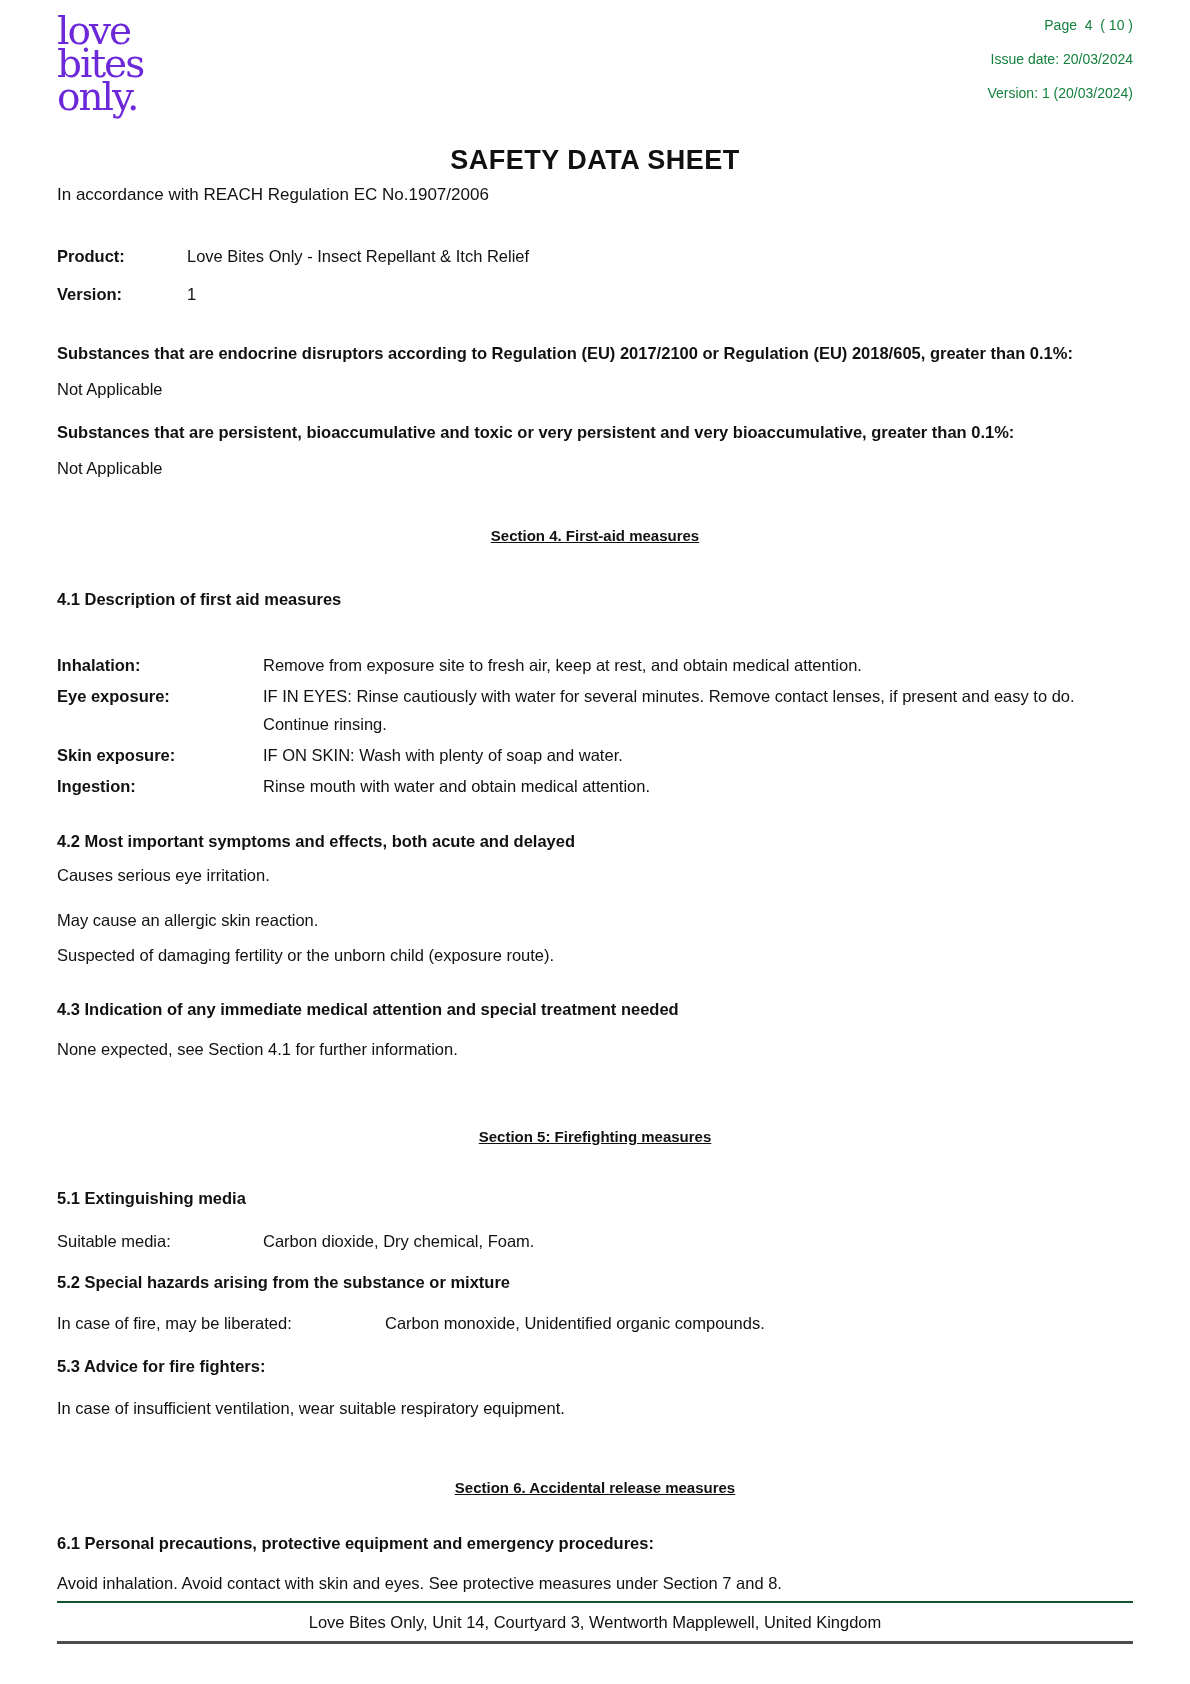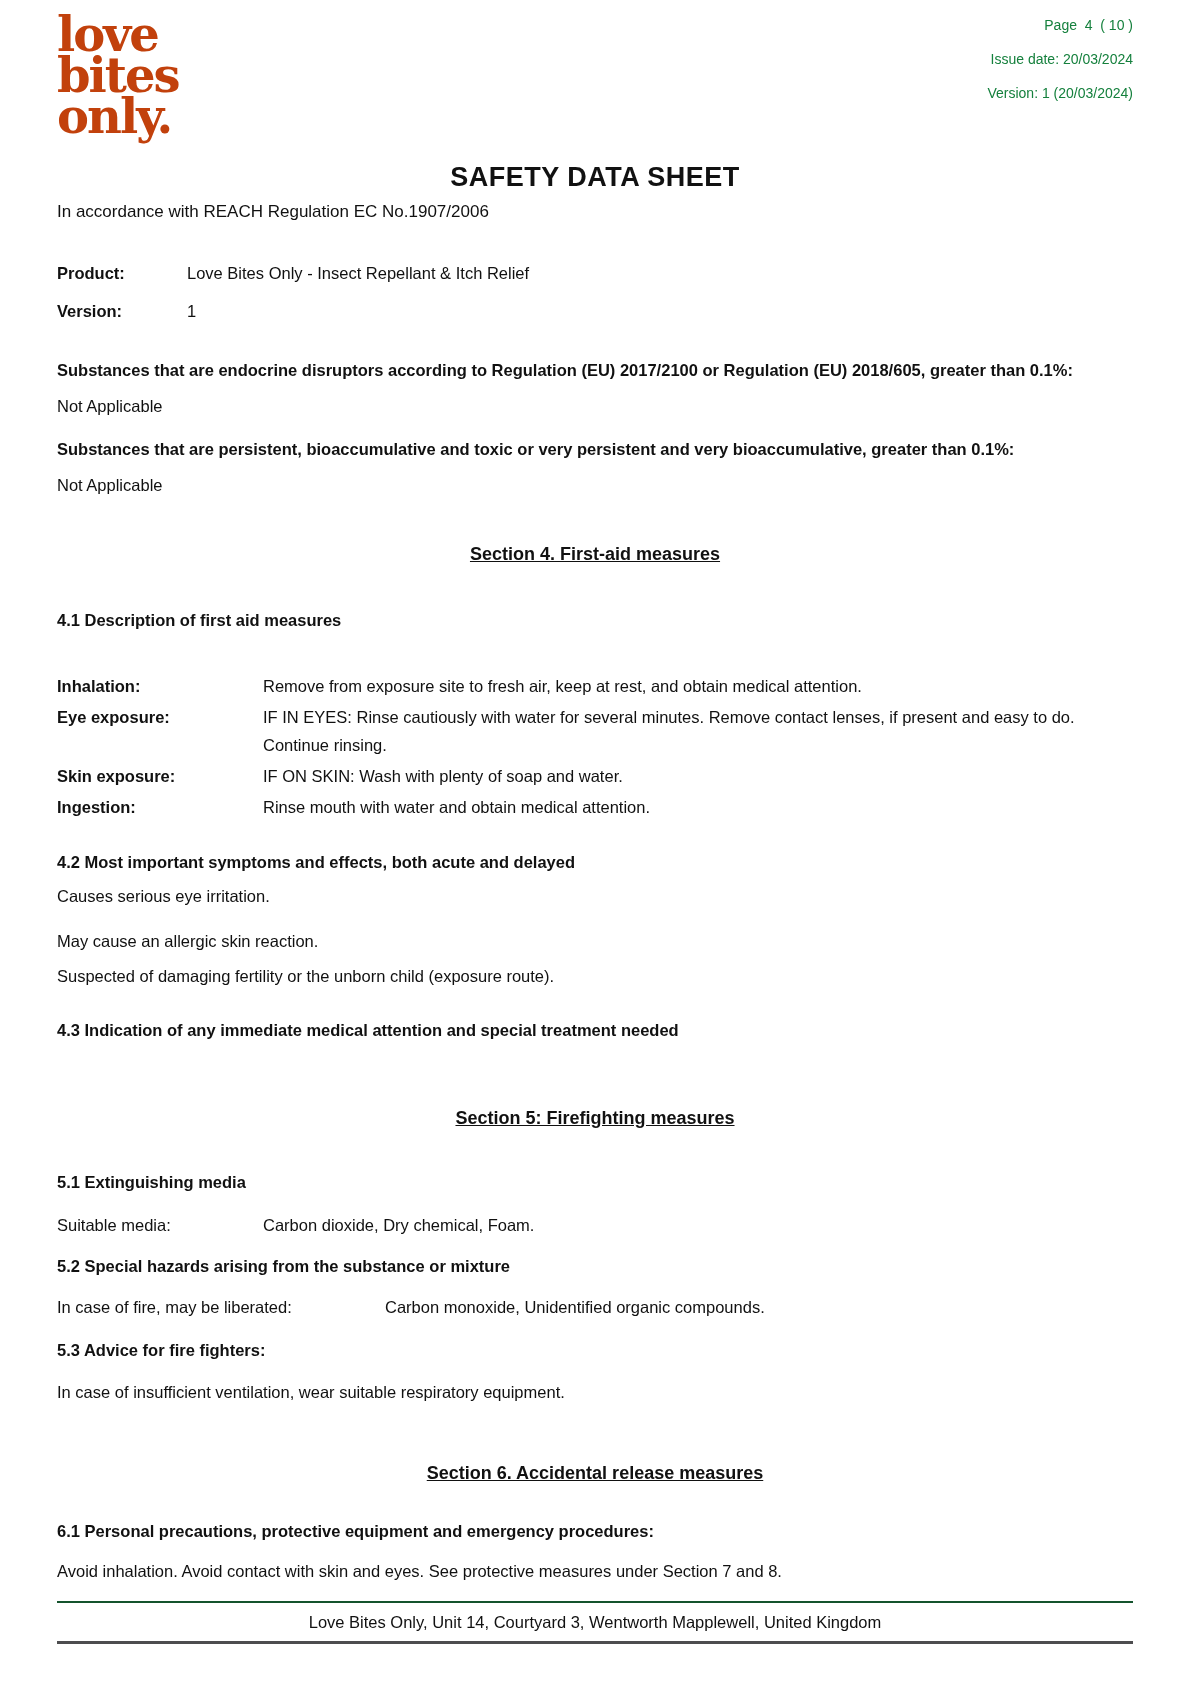--- a/index.html
+++ b/index.html
@@ -8,22 +8,22 @@
     width:1190px; height:1684px;
     font-family:"Liberation Sans", sans-serif;
     color:#111; position:relative; overflow:hidden;
   }
   .page { padding:14px 57px 0 57px; }
 
   
   .header { display:flex; justify-content:space-between; align-items:flex-start; }
   .logo {
     font-family:"DejaVu Serif", serif;
-    font-weight:bold; font-size:48px; line-height:0.85;
-    letter-spacing:-2px; color:#c2410c;
+    font-weight:normal; font-size:39px; line-height:0.85;
+    letter-spacing:-2px; color:#6d28d9;
   }
   .meta { text-align:right; font-size:14px; color:#15803d; padding-top:3px; }
   .meta div { margin-bottom:18px; white-space:pre; }
 
   
   .doc-title { text-align:center; font-size:27px; font-weight:bold; margin-top:26px; letter-spacing:0.5px; }
   .doc-subtitle { text-align:left; font-size:17px; margin-top:9px; }
 
   
   .kv-row { display:flex; font-size:16.5px; }
@@ -33,21 +33,21 @@
 
   
   .stmt-heading { font-weight:bold; font-size:16.5px; line-height:24px; }
   .stmt-1 { margin-top:37px; }
   .stmt-2 { margin-top:20px; }
   .plain-line { font-size:16.5px; line-height:21px; }
   .stmt-body { margin-top:14px; }
 
   
   .section-title {
-    text-align:center; font-weight:bold; font-size:18px;
+    text-align:center; font-weight:bold; font-size:15px;
     text-decoration:underline;
   }
   .sec4-title { margin-top:48px; }
   .sec5-title { margin-top:68px; }
   .sec6-title { margin-top:60px; }
 
   .sub-heading { font-weight:bold; font-size:16.5px; }
 
   
   .aid-table { margin-top:42px; }
@@ -134,20 +134,21 @@
       <span class="v">Rinse mouth with water and obtain medical attention.</span>
     </div>
   </div>
 
   <div class="sub-heading mt-32">4.2 Most important symptoms and effects, both acute and delayed</div>
   <div class="plain-line mt-14">Causes serious eye irritation.</div>
   <div class="plain-line mt-24">May cause an allergic skin reaction.</div>
   <div class="plain-line mt-14">Suspected of damaging fertility or the unborn child (exposure route).</div>
 
   <div class="sub-heading mt-34">4.3 Indication of any immediate medical attention and special treatment needed</div>
+  <div class="plain-line mt-20">None expected, see Section 4.1 for further information.</div>
 
   <div class="section-title sec5-title">Section 5: Firefighting measures</div>
 
   <div class="sub-heading mt-44">5.1 Extinguishing media</div>
   <div class="media-row">
     <span class="k">Suitable media:</span>
     <span class="v">Carbon dioxide, Dry chemical, Foam.</span>
   </div>
 
   <div class="sub-heading mt-22">5.2 Special hazards arising from the substance or mixture</div>

